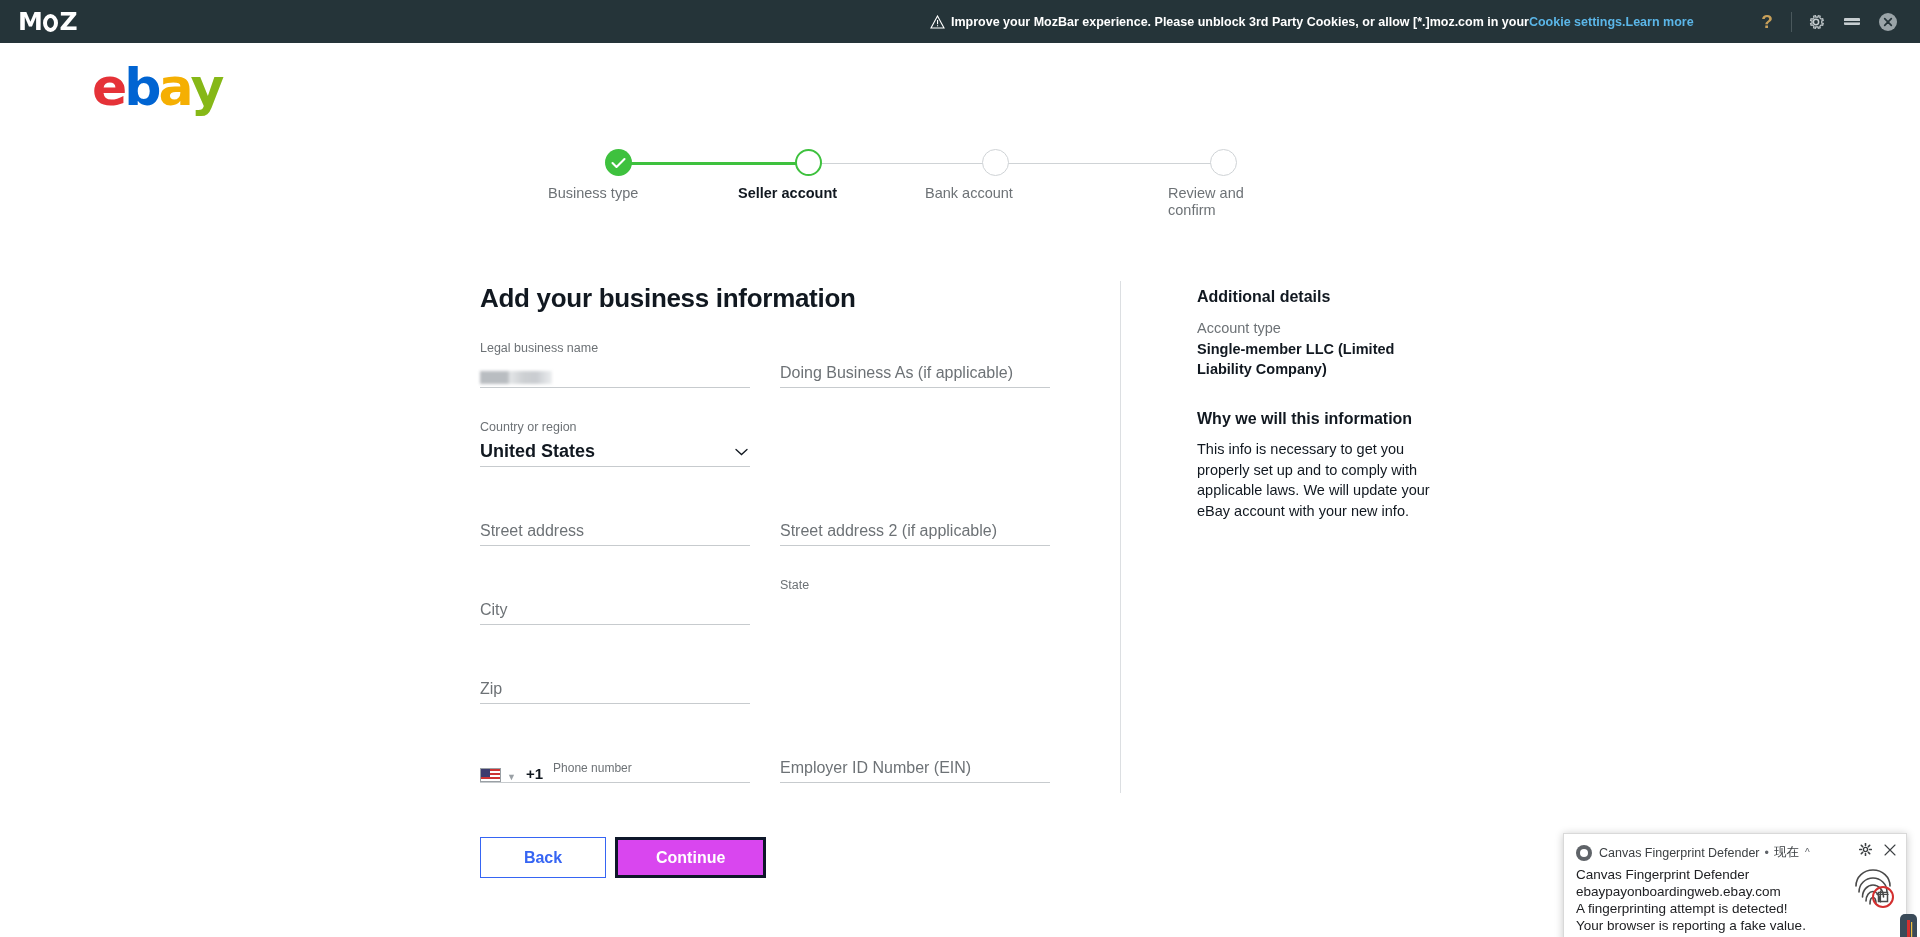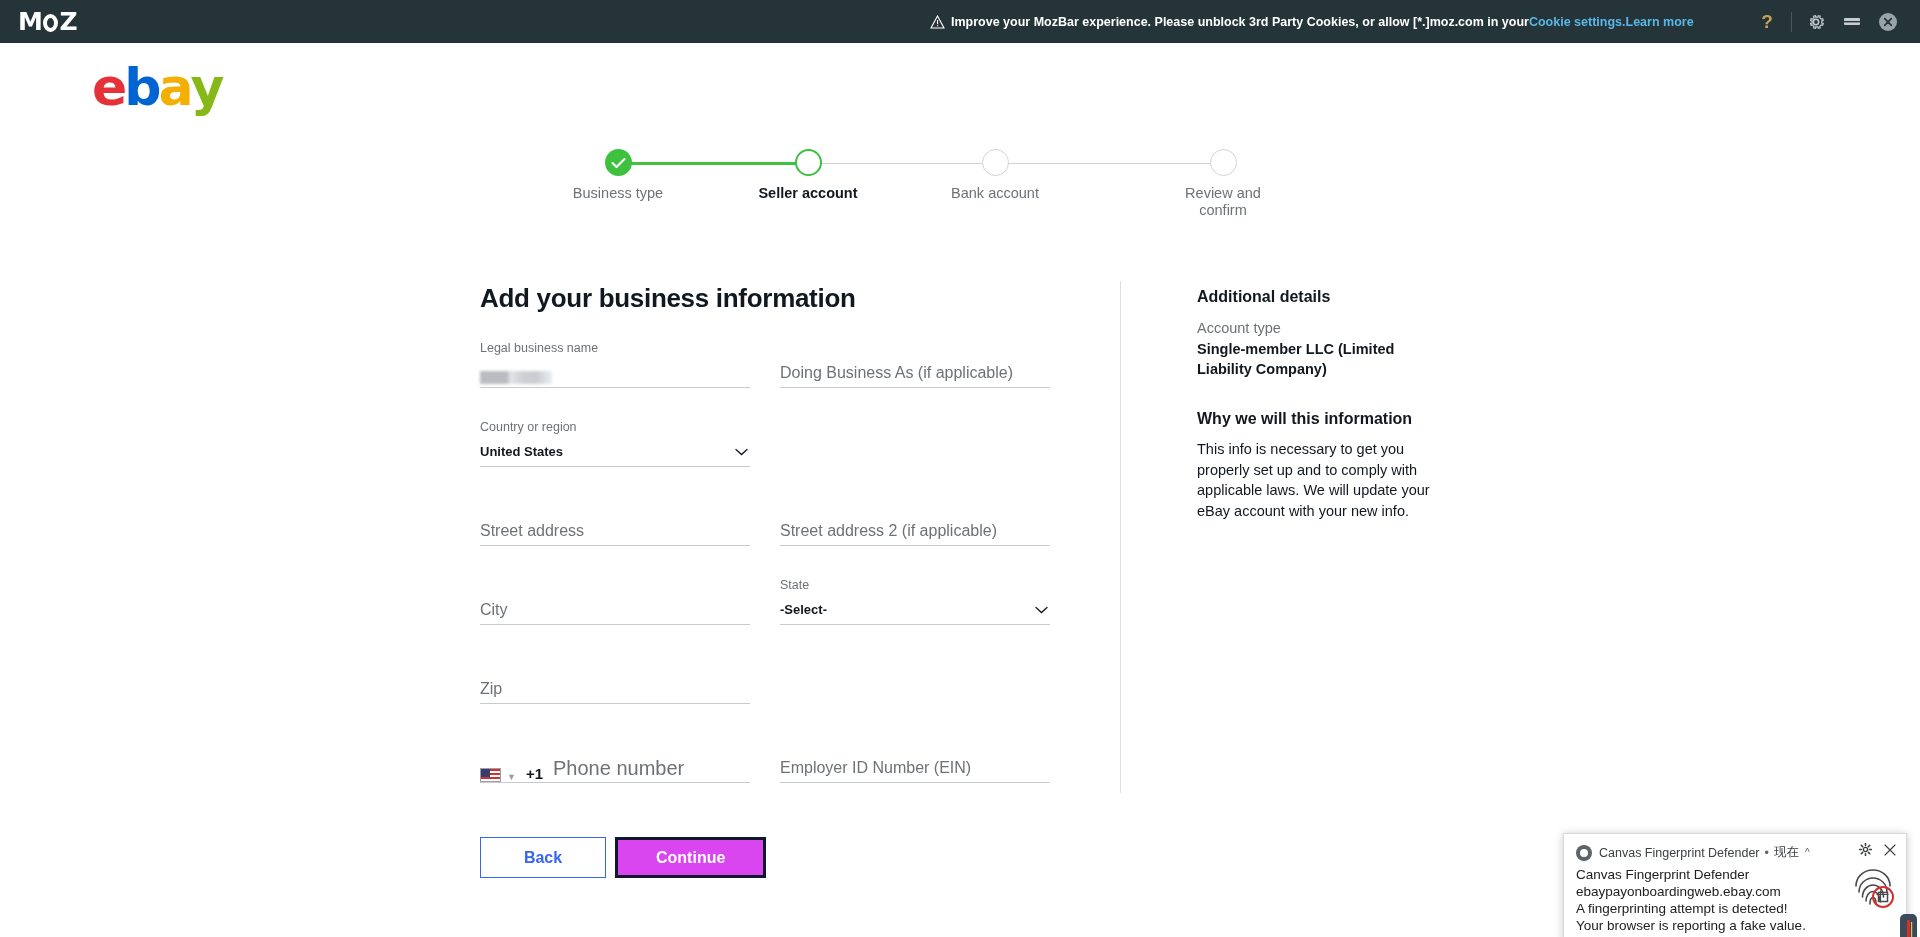--- a/index.html
+++ b/index.html
@@ -86,21 +86,21 @@
     position: absolute; top: 20px; left: 78px;
     width: 605px; height: 1px; background: #cfd3d6;
   }
   .step-line-done {
     position: absolute; top: 19px; left: 78px;
     width: 190px; height: 3px; background: #3ec13e;
   }
   .step {
     position: absolute; top: 0;
     width: 140px; margin-left: -70px;
-    text-align: center;
+    text-align: left;
   }
   .step .dot {
     width: 27px; height: 27px; border-radius: 50%;
     margin: 6px auto 0;
     box-sizing: border-box; background: #fff;
     border: 1px solid #cfd3d6;
     position: relative;
   }
   .step.done .dot { background: #3ec13e; border: none; }
   .step.current .dot { border: 2.5px solid #3ec13e; }
@@ -131,21 +131,21 @@
     border: none; border-bottom: 1px solid #c7cbce;
     width: 100%; height: 30px; padding: 0;
     font-size: 16px; color: #111820;
     background: transparent; outline: none;
     font-family: "Liberation Sans", sans-serif;
   }
   .field .fline::placeholder { color: #6d7276; opacity: 1; }
   .field .fvalue {
     border-bottom: 1px solid #c7cbce;
     width: 100%; height: 30px;
-    font-size: 13px; font-weight: bold; color: #111820;
+    font-size: 18px; font-weight: bold; color: #111820;
     display: flex; align-items: center; justify-content: space-between;
   }
   .field .fvalue .caret { color: #111820; font-size: 13px; padding-right: 2px; }
   .redacted {
     width: 100%; height: 30px; border-bottom: 1px solid #c7cbce;
     display: flex; align-items: flex-end; padding-bottom: 3px;
   }
   .redacted .blur {
     height: 13px; width: 72px;
     background: linear-gradient(90deg,#b9bdc1 0%, #b9bdc1 38%, #e3e5e7 42%, #cdd0d3 60%, #c9ccd0 78%, #eceef0 100%);
@@ -157,21 +157,21 @@
     border: 1px solid #9aa0a5; margin-right: 6px; flex: none;
     background: #fff;
   }
   .flag .stripes { position:absolute; inset:0;
     background: repeating-linear-gradient(#cc3333 0 2px, #ffffff 2px 4px); }
   .flag .canton { position:absolute; top:0; left:0; width: 9px; height: 8px; background: #3c3b6e; }
   .flag-caret { color:#9aa0a5; font-size: 9px; margin-right: 10px; flex:none; }
   .dial { font-size: 15px; font-weight: bold; color: #111820; margin-right: 10px; flex: none; }
   .phone-input {
     border: none; background: transparent; outline: none; flex: 1;
-    font-size: 20px; color: #111820; height: 28px; padding: 0;
+    font-size: 12px; color: #111820; height: 28px; padding: 0;
     font-family: "Liberation Sans", sans-serif;
   }
   .phone-input::placeholder { color: #6d7276; opacity: 1; }
 
   .btn-row { display: flex; gap: 9px; margin-top: 22px; }
   .btn {
     height: 41px; min-width: 126px; padding: 0 38px;
     font-size: 16px; font-weight: bold; cursor: pointer;
     font-family: "Liberation Sans", sans-serif;
     display: flex; align-items: center; justify-content: center;
@@ -345,28 +345,20 @@
         <input class="fline" type="text" placeholder="Street address 2 (if applicable)" style="">
       </div>
     </div>
 
     <div class="row">
       <div class="field">
         <input class="fline" type="text" placeholder="City" style="">
       </div>
       <div class="field">
         <div class="flabel">State</div>
-        <div class="fvalue">
-          <span>-Select-</span>
-          <span class="caret">
-            <svg width="13" height="8" viewBox="0 0 13 8">
-                <path d="M1 1.5L6.5 6.5 12 1.5" fill="none" stroke="#111820" stroke-width="1.3" stroke-linecap="round"></path>
-              </svg>
-          </span>
-        </div>
       </div>
     </div>
 
     <div class="row">
       <div class="field">
         <input class="fline" type="text" placeholder="Zip" style="">
       </div>
       <div class="field"></div>
     </div>
 

